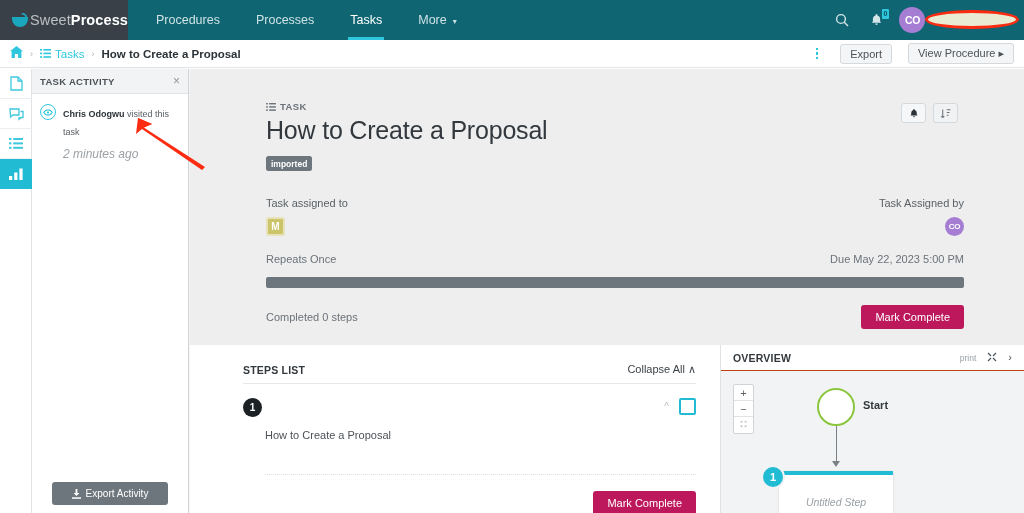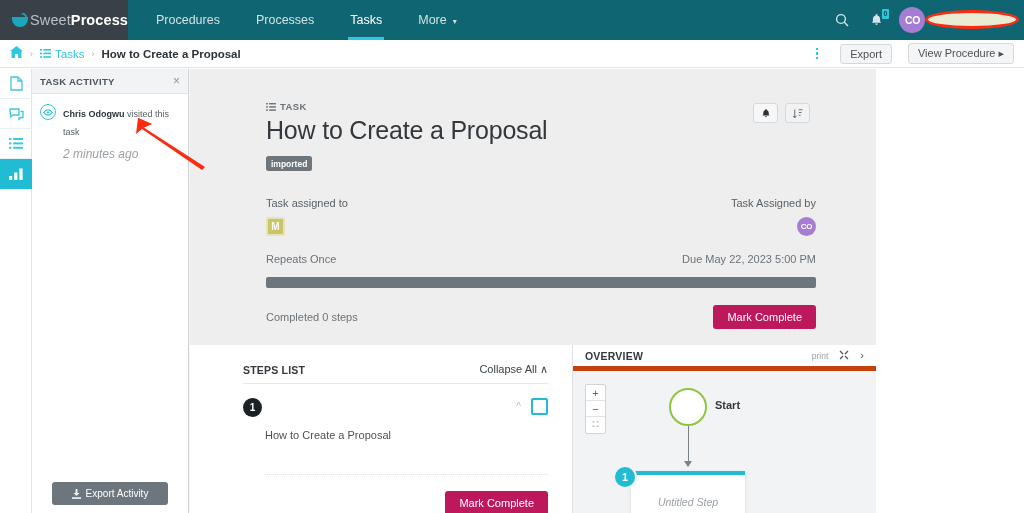--- a/index.html
+++ b/index.html
@@ -2,21 +2,21 @@
 <html><head>
 <meta charset="utf-8">
 <style>
   * { box-sizing: border-box; margin: 0; padding: 0; }
   html, body {
     width: 1024px; height: 513px;
     font-family: "Liberation Sans", sans-serif;
     background: #ffffff;
     overflow: hidden;
   }
-  .app { position: relative; width: 876px; height: 513px; }
+  .app { position: relative; width: 1024px; height: 513px; }
 
   
   .topnav {
     position: absolute; top: 0; left: 0; width: 1024px; height: 40px;
     background: #0f6571; display: flex; align-items: stretch;
   }
   .logo-block {
     width: 128px; height: 40px; background: #3a4047;
     display: flex; align-items: center; padding-left: 12px; gap: 5px;
   }
@@ -220,21 +220,21 @@
   .step-body { margin: 12px 0 0 22px; font-size: 11px; color: #4b5258; }
   .step-divider { border-top: 1px dotted #dde0e2; margin: 33px 0 0 22px; }
   .step-foot { display: flex; margin-top: 16px; }
   .step-foot .btn-mark { margin-left: auto; }
 
   .overview-col {
     width: 304px; flex: 0 0 304px; background: #f2f3f4; border-left: 1px solid #dfe2e4;
     position: relative; overflow: hidden;
   }
   .ov-head {
-    height: 26px; background: #ffffff; border-bottom: 5px solid #c2410c;
+    height: 26px; background: #ffffff; border-bottom: 1px solid #c2410c;
     display: flex; align-items: center; padding: 0 12px;
   }
   .ov-title { font-size: 10.5px; font-weight: 700; color: #32383d; letter-spacing: .2px; }
   .ov-actions { margin-left: auto; display: flex; align-items: center; gap: 11px; }
   .ov-print { font-size: 8.5px; color: #9aa1a6; cursor: pointer; }
   .ov-icon { font-size: 11px; color: #4b5258; cursor: pointer; line-height: 1; }
   .ov-canvas { position: absolute; top: 26px; left: 0; right: 0; bottom: 0; background: #f2f3f4; }
   .zoom-ctrls {
     position: absolute; left: 12px; top: 13px; width: 21px;
     border: 1px solid #cfd4d8; border-radius: 2px; background: #ffffff; overflow: hidden;

